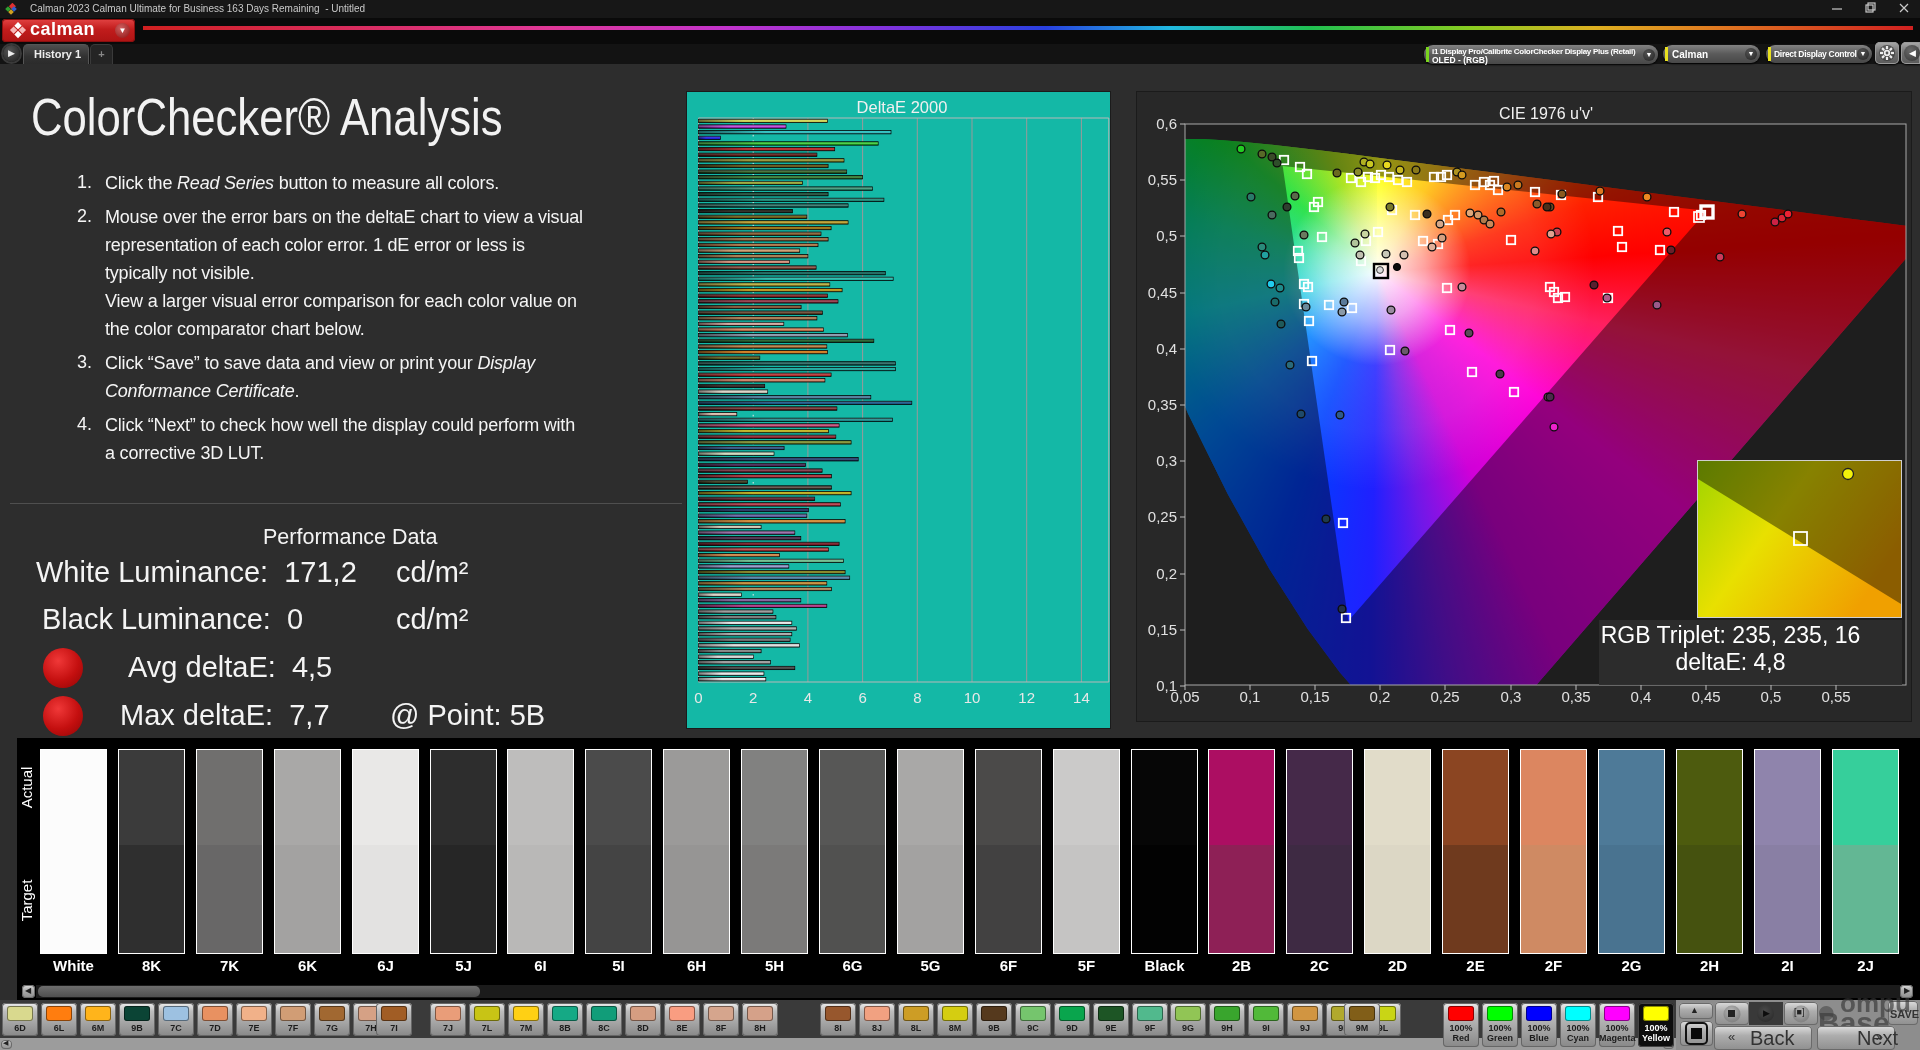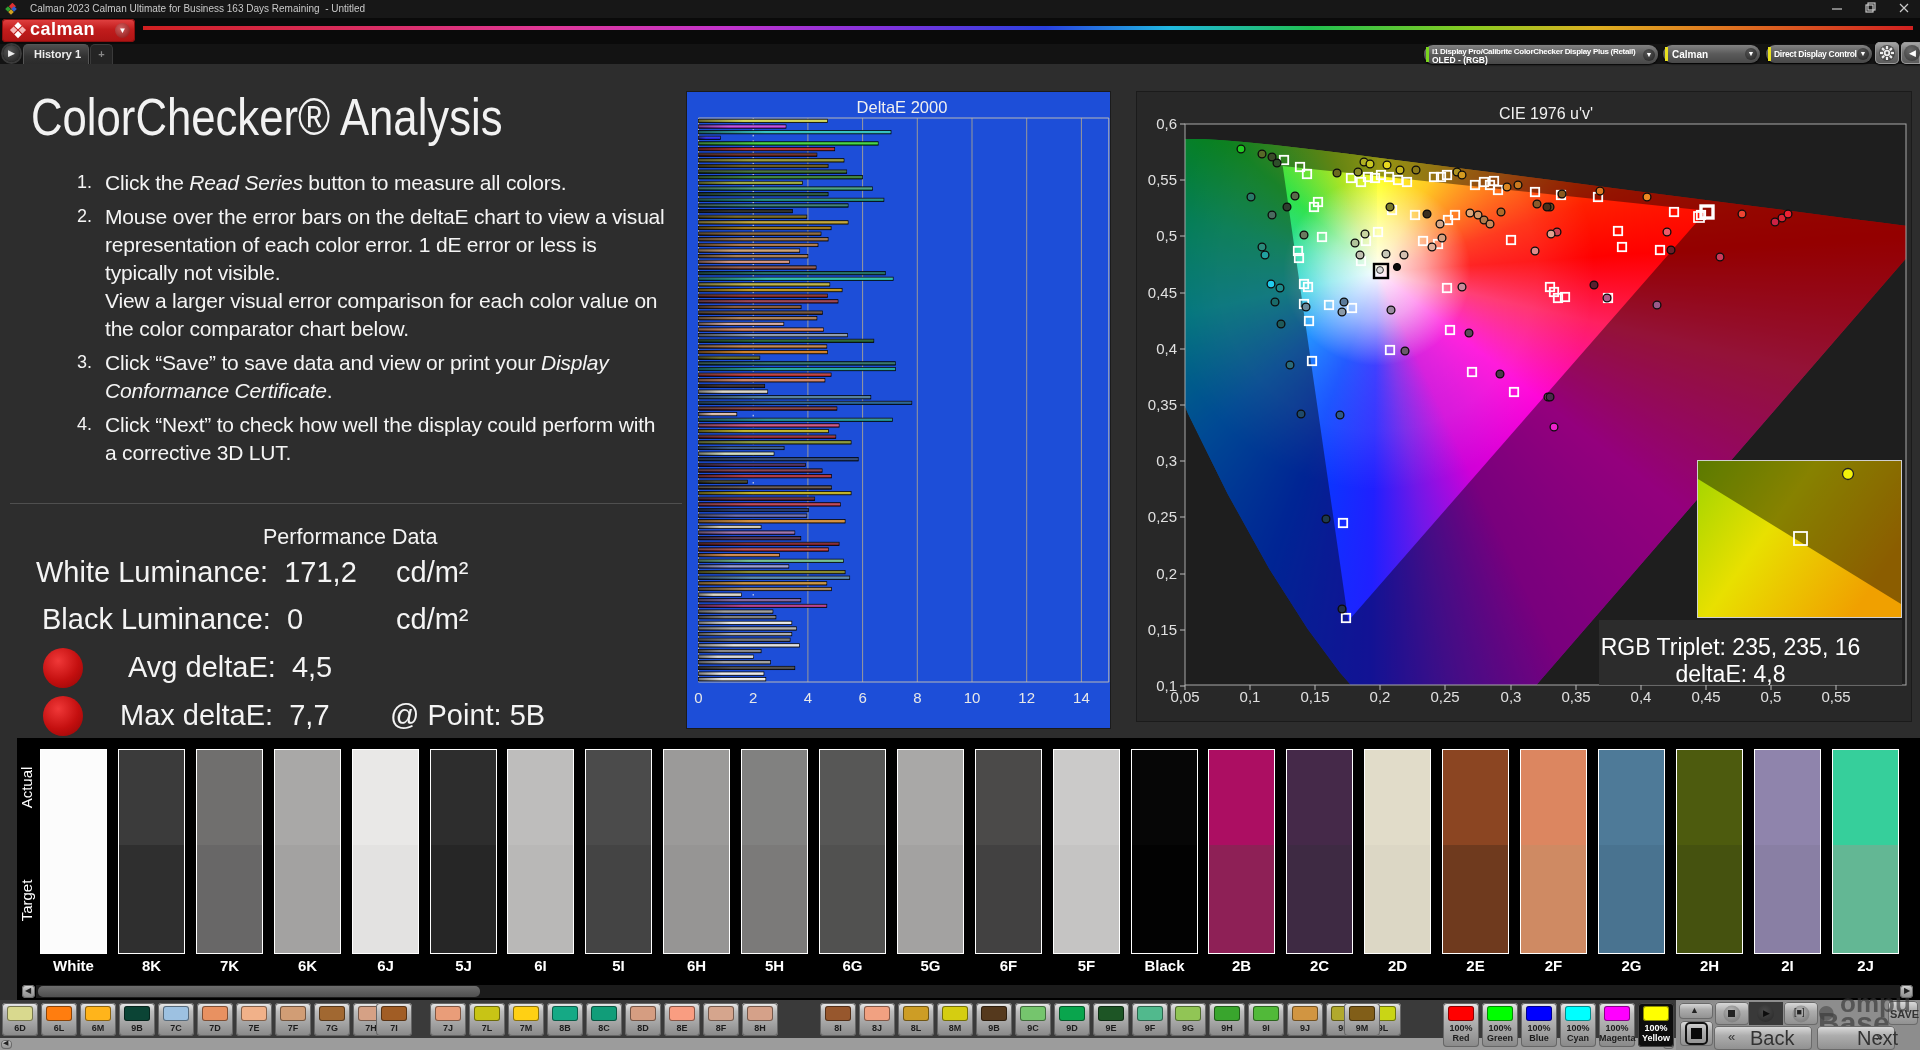--- a/index.html
+++ b/index.html
@@ -8,25 +8,25 @@
 #calbtn{position:absolute;left:2px;top:1px;width:133px;height:23px;border-radius:4px;background:linear-gradient(#e24343,#c11c1c 45%,#ae1414);box-shadow:inset 0 0 0 1px #8c0f0f}
 #grad{position:absolute;left:143px;top:8px;width:1770px;height:4px;background:linear-gradient(90deg,#d02020 0%,#e03898 23%,#c233cc 33%,#8032dd 42%,#2840e0 51%,#20b8e0 58%,#20c050 66%,#88cc20 75%,#ddb020 82%,#e07820 89%,#d02020 100%)}
 #row3{position:absolute;left:0;top:44px;width:1920px;height:20px;background:#131313}
 .tab{position:absolute;top:0;height:20px;background:linear-gradient(#4e4e4e,#323232 60%,#2b2b2b);border-radius:5px 5px 0 0;color:#eee;font-size:11px;font-weight:bold;border:1px solid #555;border-bottom:none}
 .dd{position:absolute;top:1px;height:18px;border-radius:9px;background:linear-gradient(#828282,#5a5a5a 50%,#484848);color:#fff;font-weight:bold;box-shadow:0 1px 2px #000}
 .dd .stripe{position:absolute;left:2px;top:2px;bottom:2px;width:3px}
 .dd .arr{position:absolute;right:3px;top:3px;width:12px;height:12px;border-radius:50%;background:radial-gradient(circle at 40% 35%,#555,#222);color:#fff;font-size:7px;line-height:12px;text-align:center}
 .rbtn{position:absolute;top:-2px;width:24px;height:22px;border-radius:5px;background:linear-gradient(#ababab,#6e6e6e 50%,#5a5a5a);box-shadow:inset 0 0 0 1px #999,0 1px 2px #000}
 .rbtn .ic{position:absolute;left:50%;top:50%;transform:translate(-50%,-50%);width:16px;height:16px;border-radius:50%;background:radial-gradient(circle at 40% 35%,#6a6a6a,#333);color:#fff;font-size:9px;line-height:16px;text-align:center}
 #main h1{position:absolute;left:31px;top:87px;font-size:52px;font-weight:400;color:#f2f2f2;transform:scaleX(0.84);transform-origin:0 0;white-space:nowrap}
-.li{position:absolute;color:#f4f4f4;font-size:21px;line-height:28px;letter-spacing:-0.2px;white-space:nowrap}
+.li{position:absolute;color:#f4f4f4;font-size:18px;line-height:28px;letter-spacing:-0.2px;white-space:nowrap}
 .num{position:absolute;width:24px;text-align:right;color:#f4f4f4;font-size:18px}
 #sep{position:absolute;left:10px;top:503px;width:672px;height:1px;background:#4f4f4f}
 .perf{position:absolute;color:#f4f4f4}
-#depanel{position:absolute;left:686px;top:91px;width:425px;height:638px;background:#1d4ed8;border:1px solid #1b1b1b}
+#depanel{position:absolute;left:686px;top:91px;width:425px;height:638px;background:#14b8a6;border:1px solid #1b1b1b}
 #ciepanel{position:absolute;left:1136px;top:91px;width:776px;height:631px;background:#282828;border:1px solid #1b1b1b}
 #cieplot{position:absolute;left:48px;top:32px;width:721px;height:561px;background:#1e1e1e}
 #shoe{position:absolute;left:0;top:0;width:100%;height:100%;background:conic-gradient(from 0deg at 192.4px 148.0px, #ffff00 3deg, #ffc000 30deg, #ff7000 52deg, #ff2000 72deg, #ff0000 86deg, #ff2060 103deg, #ff00d8 128deg, #d000d8 155deg, #7018e8 170deg, #2020ff 181deg, #0040ff 200deg, #0080ff 227deg, #00ccd8 258deg, #00d890 286deg, #10dd30 311deg, #a0e000 339deg, #ffff00 363deg);clip-path:polygon(165.8px 561.0px,154.9px 548.6px,122.5px 504.7px,84.2px 444.7px,42.7px 370.0px,2.8px 289.2px,0.0px 282.3px,0.0px 14.9px,0.1px 14.9px,18.7px 15.1px,38.1px 16.2px,58.9px 17.9px,81.6px 20.2px,106.6px 23.0px,134.2px 26.3px,164.8px 30.1px,198.7px 34.4px,235.9px 39.2px,276.5px 44.5px,320.2px 50.1px,366.5px 56.1px,414.1px 62.2px,460.2px 68.2px,505.1px 74.0px,545.8px 79.2px,612.3px 87.8px,659.5px 93.9px,694.0px 98.3px,716.7px 101.2px,721.0px 101.8px,721.0px 134.6px,351.4px 561.0px)}
 #glow{position:absolute;left:0;top:0;width:100%;height:100%;background:radial-gradient(circle 290px at 192px 148px, rgba(255,255,255,.20), rgba(255,255,255,.10) 55%, rgba(255,255,255,0) 75%),radial-gradient(circle 120px at 192px 148px, rgba(255,255,255,.97), rgba(255,255,255,.55) 40%, rgba(255,255,255,0) 78%);clip-path:polygon(165.8px 561.0px,154.9px 548.6px,122.5px 504.7px,84.2px 444.7px,42.7px 370.0px,2.8px 289.2px,0.0px 282.3px,0.0px 14.9px,0.1px 14.9px,18.7px 15.1px,38.1px 16.2px,58.9px 17.9px,81.6px 20.2px,106.6px 23.0px,134.2px 26.3px,164.8px 30.1px,198.7px 34.4px,235.9px 39.2px,276.5px 44.5px,320.2px 50.1px,366.5px 56.1px,414.1px 62.2px,460.2px 68.2px,505.1px 74.0px,545.8px 79.2px,612.3px 87.8px,659.5px 93.9px,694.0px 98.3px,716.7px 101.2px,721.0px 101.8px,721.0px 134.6px,351.4px 561.0px)}
 #inset{position:absolute;left:560px;top:368px;width:205px;height:158px;border:1px solid #cfcfcf}
 #infobox{position:absolute;left:462px;top:528px;width:303px;height:65px;background:rgba(45,45,45,.96);color:#fff;font-size:23px;text-align:center}
 #blackstrip{position:absolute;left:17px;top:738px;width:1903px;height:262px;background:#000}
 .sw{position:absolute;top:749px;width:67px;height:205px;border:1px solid #fff}
 .swa{width:100%;height:95px}
 .swt{width:100%;height:108px}
@@ -1097,21 +1097,21 @@
             <stop offset="1" stop-color="#f0a000"></stop>
     </linearGradient>
    </defs>
    <rect x="0" y="0" width="203" height="156" fill="url(#iy)"></rect>
    <path d="M0 0 L203 0 L203 143 L0 18 Z" fill="#000" fill-opacity="0.42"></path>
    <circle cx="150" cy="13" r="5.5" fill="#f2f20a" stroke="#222" stroke-width="1.3"></circle>
    <rect x="96" y="71" width="13" height="13" fill="none" stroke="#fff" stroke-width="1.8"></rect>
   </svg>
  </div>
  <div id="infobox" style="padding-right:40px">
-      <div style="margin-top:14px">RGB Triplet: 235, 235, 16</div>
+      <div style="margin-top:2px">RGB Triplet: 235, 235, 16</div>
       <div>deltaE: 4,8</div>
     </div>
 </div>
 
 <div id="blackstrip"></div>
 <div class="sw" style="left:40px">
     <div class="swa" style="background:#fcfcfc"></div>
     <div class="swt" style="background:#fcfcfc"></div>
   </div>
 <div class="swl" style="left:34px">White</div>

